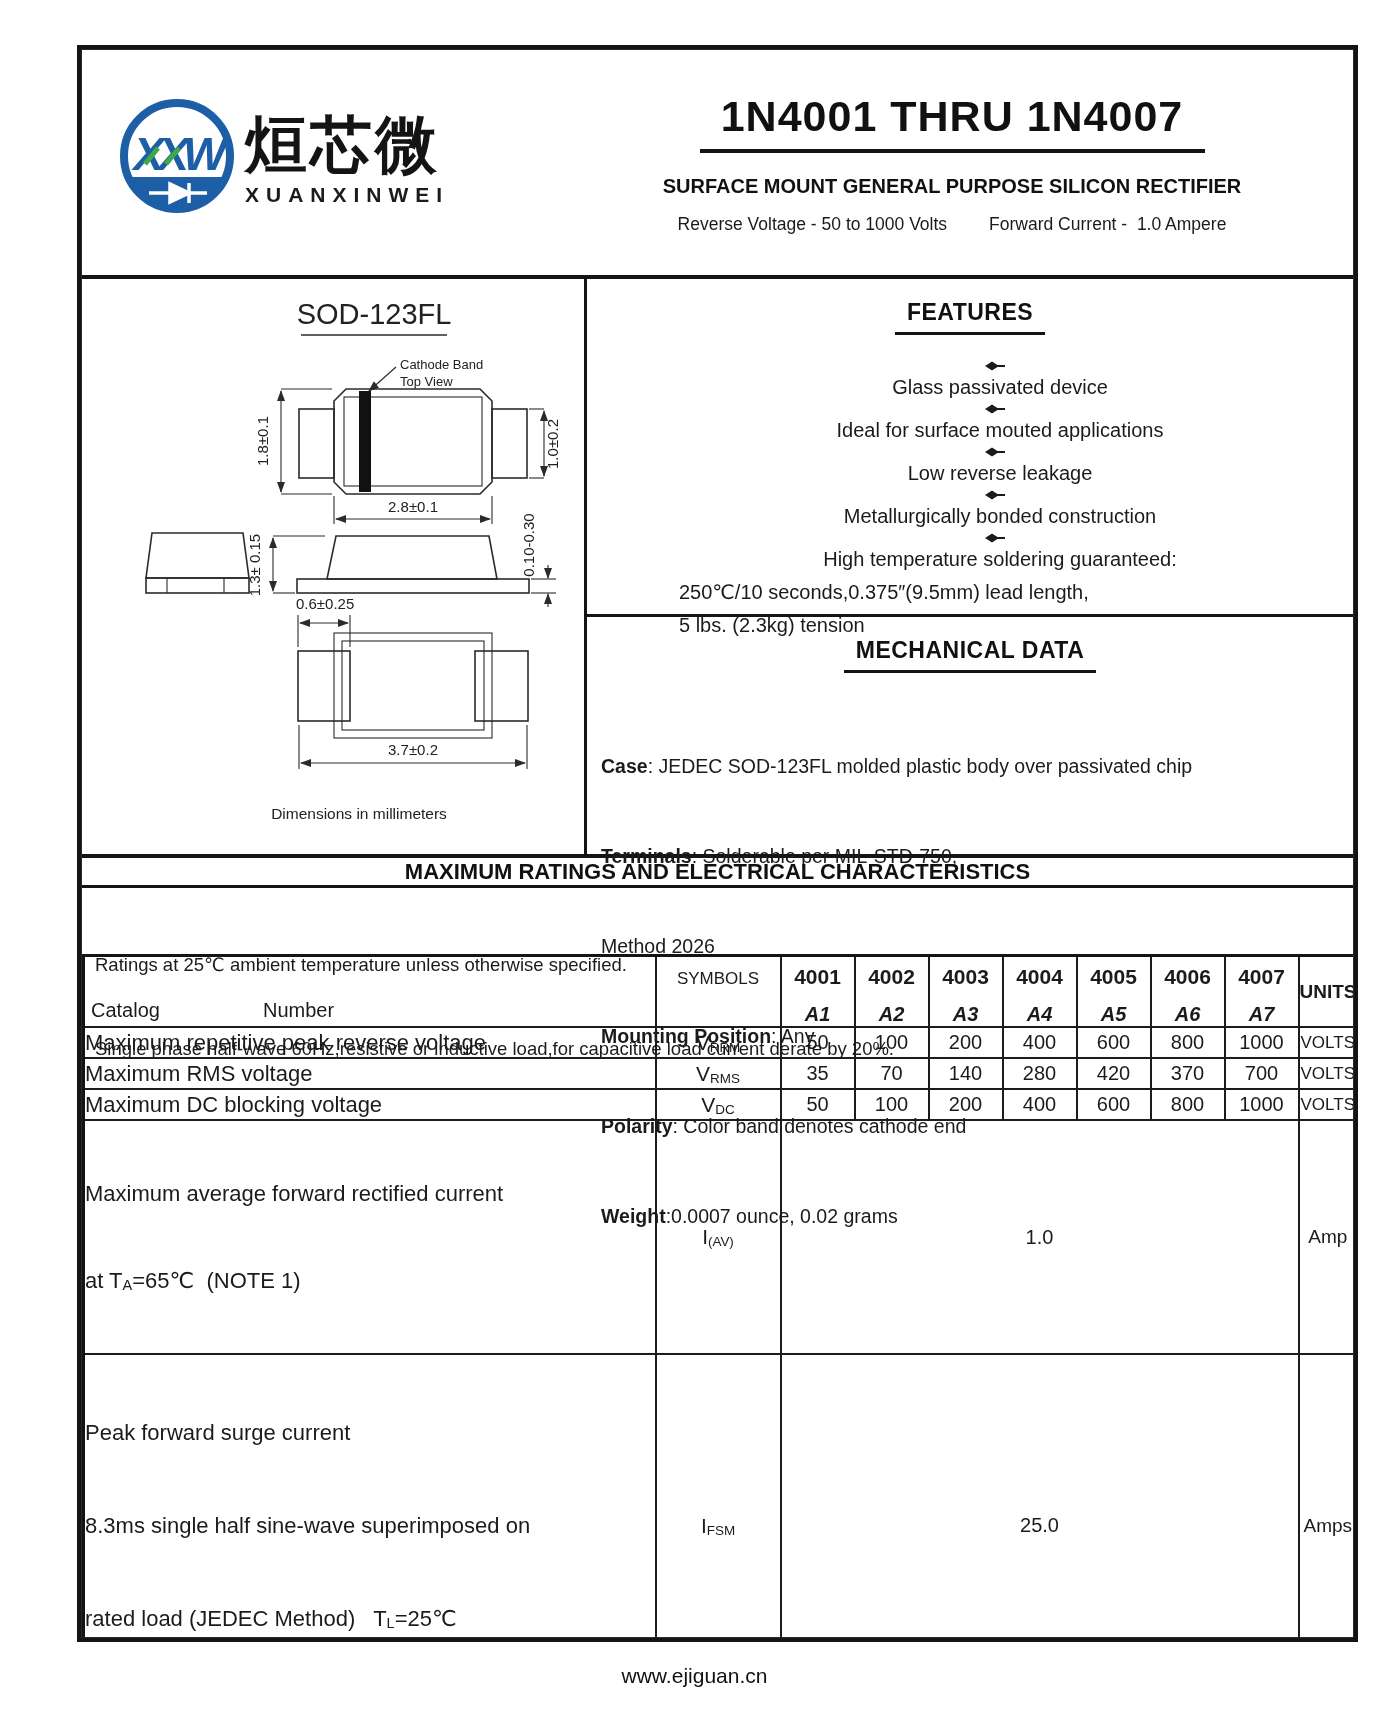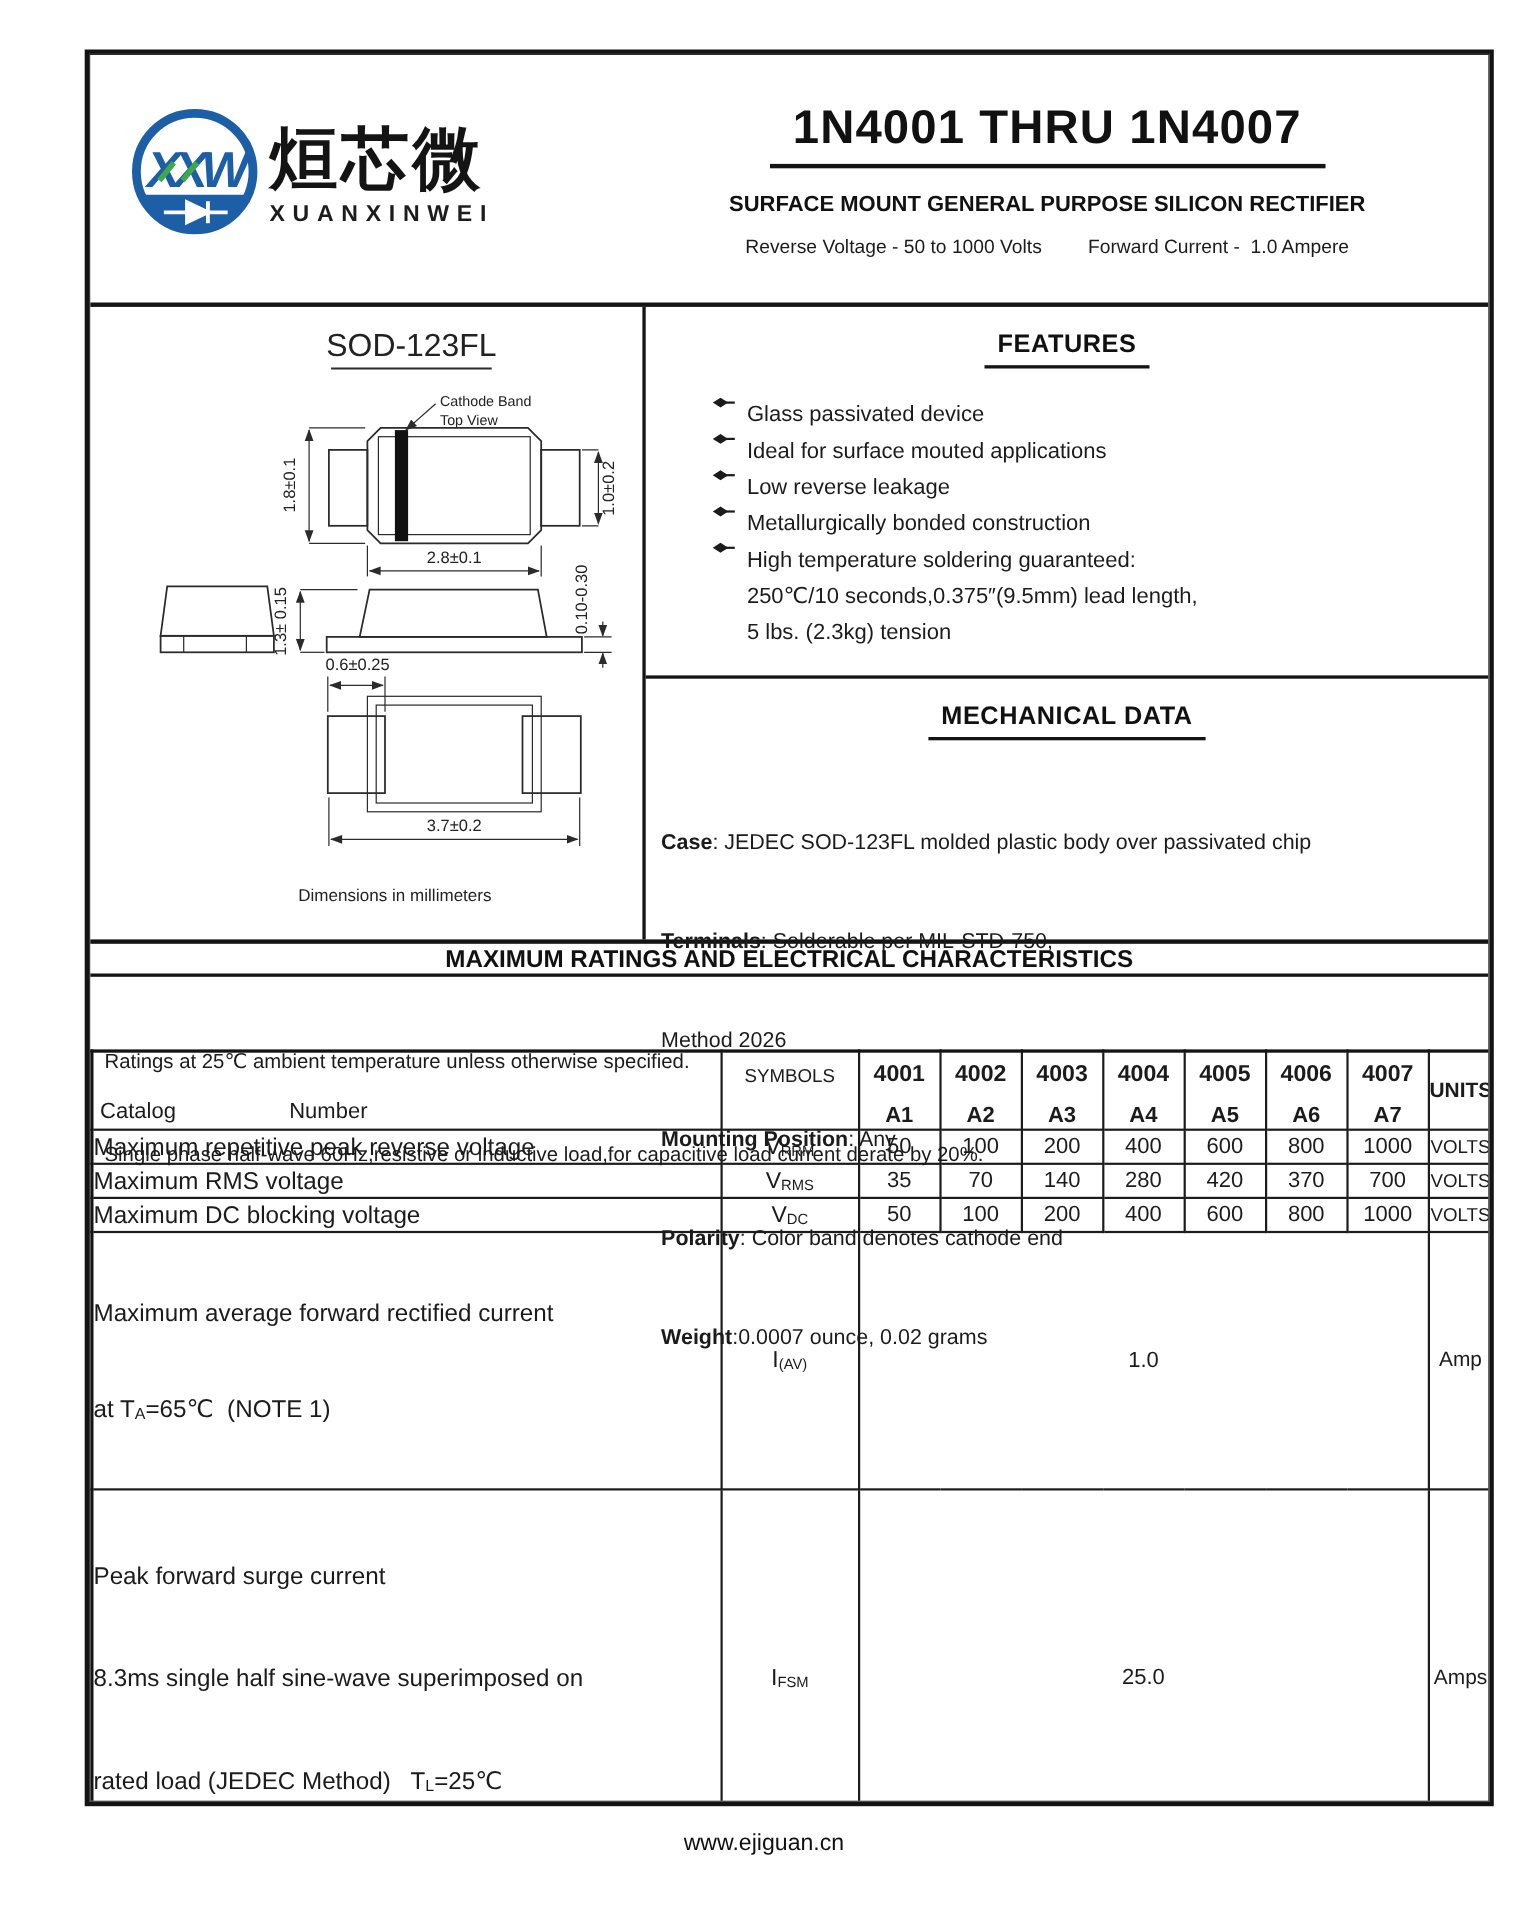--- a/index.html
+++ b/index.html
@@ -27,39 +27,39 @@
   .left-col{width:502px;flex:0 0 auto;}
   .right-col{flex:1 1 auto;border-left:3px solid #141414;box-sizing:border-box;}
 
   
   .feat-sec{height:315px;box-sizing:border-box;}
   .mech-sec{height:260px;border-top:3px solid #141414;box-sizing:border-box;}
   .sec-head{text-align:center;margin-top:20px;}
   .sec-head .t{display:inline-block;font-size:23px;font-weight:bold;letter-spacing:.5px;
                border-bottom:3px solid #141414;padding:0 12px 6px 12px;color:#111;}
   .feat-list{margin:26px 0 0 60px;font-size:20px;line-height:33px;}
-  .feat-item{display:flex;}
+  .feat-item{display:flex;align-items:center;flex-direction:column;}
   .blt{width:22px;height:10px;flex:0 0 auto;margin-right:10px;fill:#1b1b1b;}
   .feat-cont{margin-left:32px;white-space:pre-wrap;}
   .mech-lines{margin:18px 0 0 14px;font-size:19.5px;line-height:30px;white-space:pre-wrap;}
 
   
   .banner{height:34px;border-top:4px solid #141414;border-bottom:3px solid #141414;box-sizing:border-box;
           display:flex;align-items:center;justify-content:center;font-size:22px;font-weight:bold;color:#111;}
   .conds{height:66px;box-sizing:border-box;padding:7px 0 0 13px;font-size:18.5px;line-height:28px;white-space:pre-wrap;}
 
   
   table.ratings{width:100%;border-collapse:collapse;table-layout:fixed;}
   table.ratings th,table.ratings td{border:2px solid #1c1c1c;padding:0;margin:0;}
   table.ratings{border:3px solid #141414;}
   .lblhead{vertical-align:bottom;text-align:left;font-weight:normal;font-size:20px;padding:0 0 4px 6px !important;}
   .lblhead .w2{margin-left:103px;}
   .symhead{font-weight:normal;font-size:17px;text-align:center;vertical-align:top;padding-top:12px !important;}
   .parthead{text-align:center;font-size:21px;font-weight:bold;vertical-align:top;padding-top:8px !important;}
-  .parthead .bt{margin-top:14px;font-size:20px;}
+  .parthead .bt{margin-top:14px;font-size:20px;font-style:italic;}
   .unithead{text-align:center;font-size:19px;font-weight:bold;vertical-align:middle;}
   td.lbl{font-size:22px;text-align:left;padding-left:6px;vertical-align:middle;white-space:pre-wrap;line-height:29px;}
   tr.tall td.lbl{line-height:31px;}
   td.sym{font-size:21px;text-align:center;vertical-align:middle;}
   td.val{font-size:20px;text-align:center;vertical-align:middle;}
   td.unit{font-size:17px;text-align:center;vertical-align:middle;}
   sub{font-size:.66em;vertical-align:-0.12em;line-height:0;}
   td.sym sub{font-size:.64em;}
   .foot{position:absolute;left:0;top:1664px;width:100%;text-align:center;font-size:21px;color:#111;}
 

